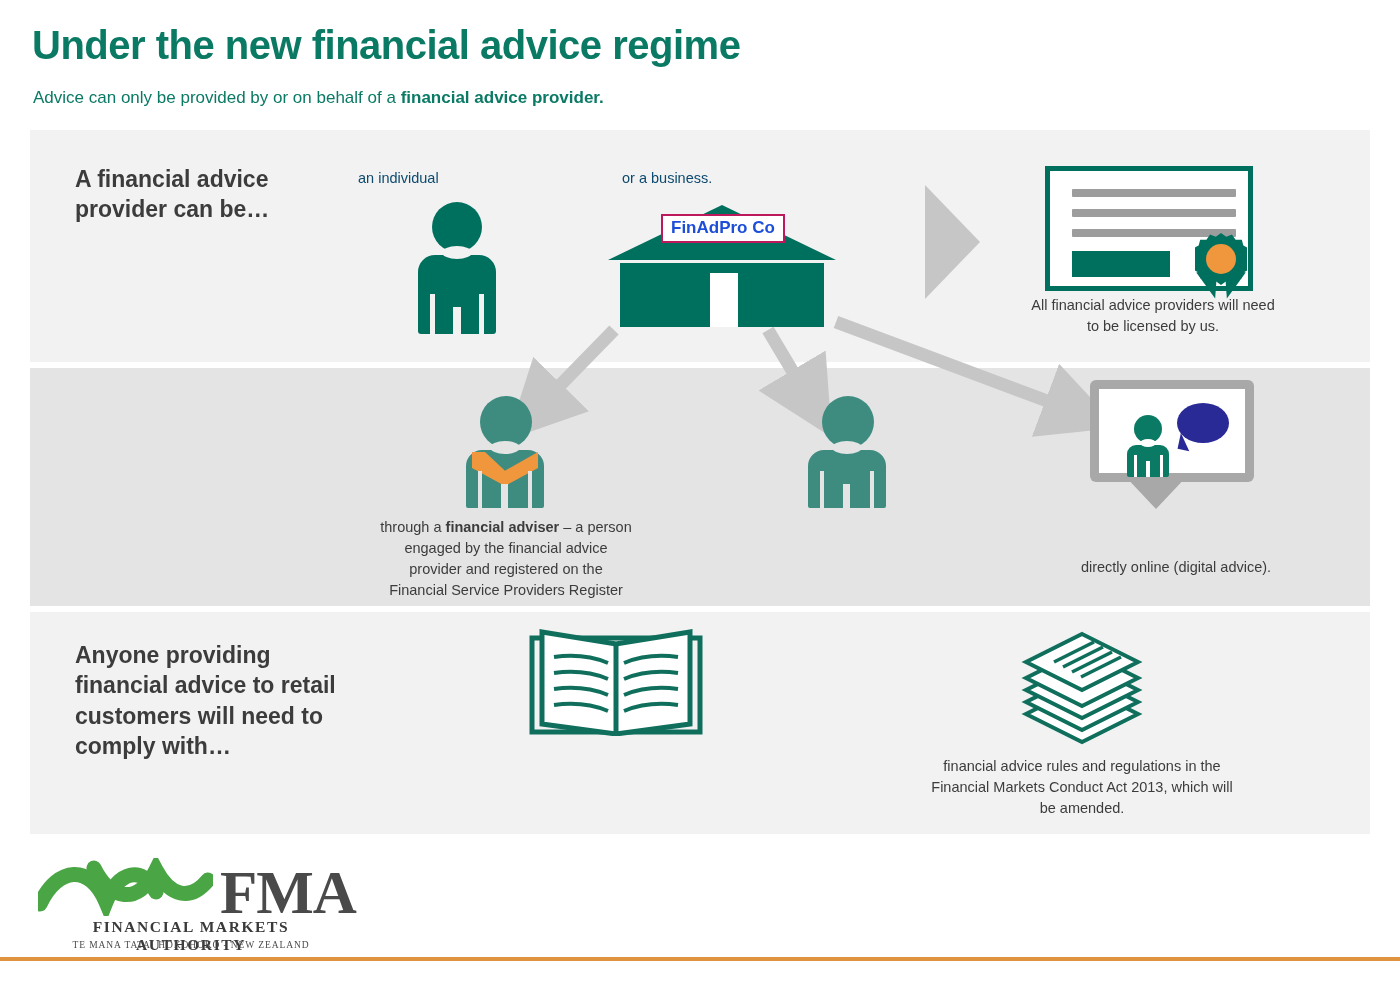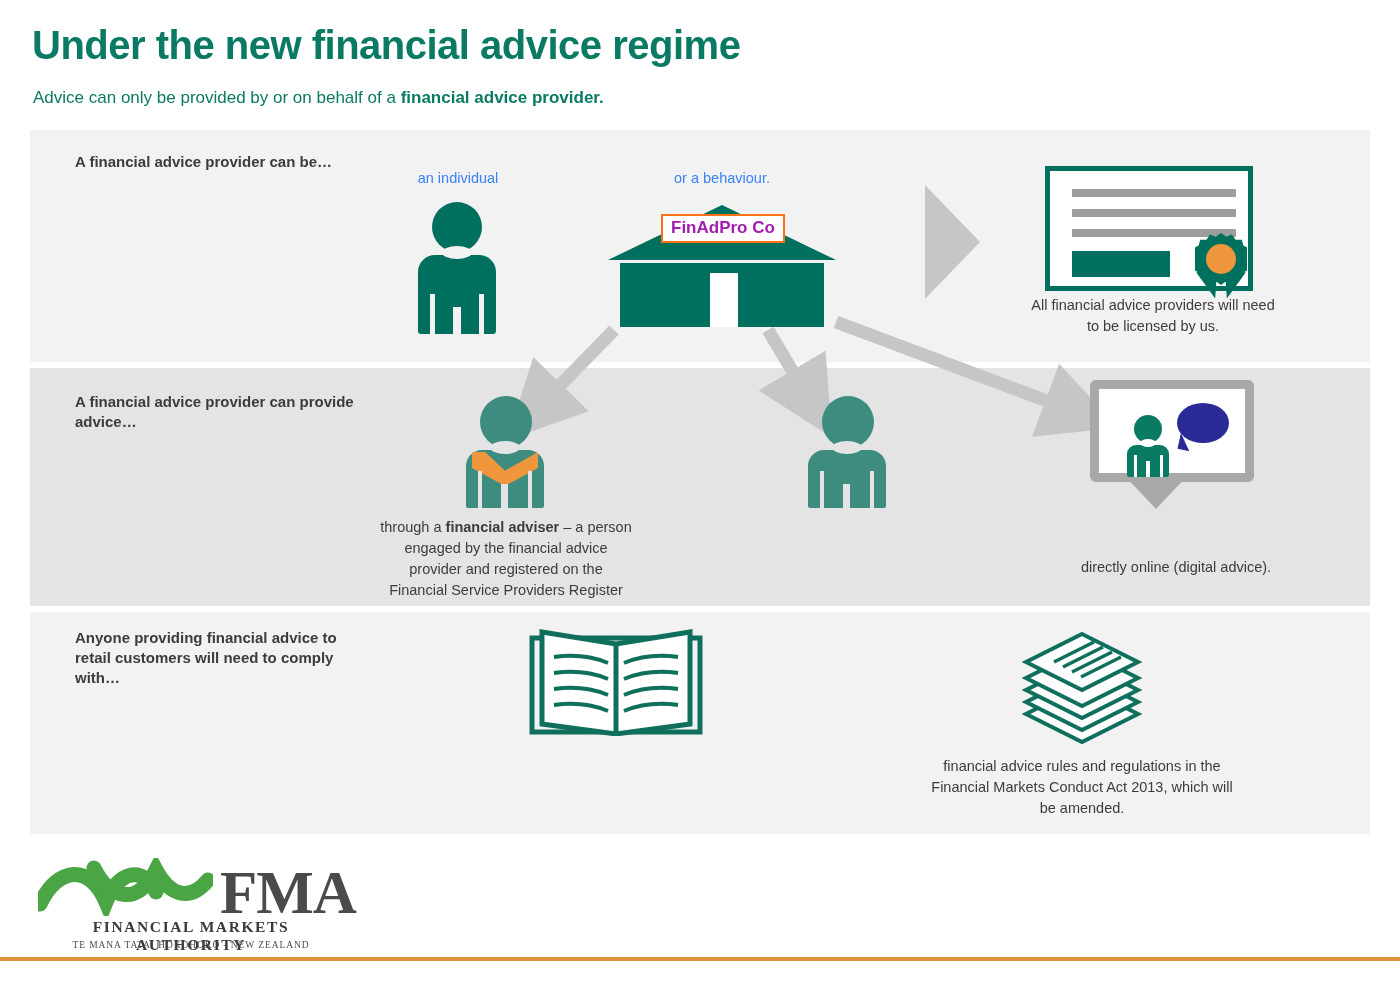--- a/index.html
+++ b/index.html
@@ -26,36 +26,37 @@
   .subtitle b{font-weight:bold;}
 
   
   .band{position:absolute;left:30px;width:1340px;}
   .band-1{top:130px;height:232px;background:#f2f2f2;}
   .band-2{top:368px;height:238px;background:#e4e4e4;}
   .band-3{top:612px;height:222px;background:#f2f2f2;}
 
   .row-label{
     position:absolute;
-    font-size:15px;font-weight:bold;color:#3c3c3c;
+    font-size:23px;font-weight:bold;color:#3c3c3c;
     line-height:1.32;
+    margin-top:12px;
   }
   .rl1{left:75px;top:152px;width:260px;}
   .rl2{left:75px;top:392px;width:290px;}
   .rl3{left:75px;top:628px;width:280px;}
 
   
   .cap{
     position:absolute;text-align:center;
     font-size:14.5px;line-height:1.45;color:#3c3c3c;
   }
   .cap b{font-weight:bold;}
   .small-label{
-    position:absolute;text-align:center;
-    font-size:14.5px;color:#3b82f6;
+    position:absolute;text-align:left;
+    font-size:14.5px;color:#0c4a6e;
   }
 
   
   .person{position:absolute;}
   .person .head{border-radius:50%;}
 
   
   #indiv{left:418px;top:202px;width:78px;height:132px;}
   #indiv .head{position:absolute;left:14px;top:0;width:50px;height:50px;background:#00705e;}
   #indiv .torso{
@@ -71,23 +72,23 @@
   #house{position:absolute;left:608px;top:205px;width:228px;height:122px;}
   #house .roof{
     position:absolute;left:0;top:0;width:0;height:0;
     border-left:114px solid transparent;border-right:114px solid transparent;
     border-bottom:55px solid #00705e;
   }
   #house .base{position:absolute;left:12px;top:58px;width:204px;height:64px;background:#00705e;}
   #house .door{position:absolute;left:102px;top:68px;width:28px;height:54px;background:#ffffff;}
   #house .sign{
     position:absolute;left:53px;top:9px;
-    background:#ffffff;border:2px solid #f97316;
+    background:#ffffff;border:2px solid #be185d;
     padding:2px 8px 3px;
-    font-size:17px;font-weight:bold;color:#a21caf;
+    font-size:17px;font-weight:bold;color:#1d4ed8;
     white-space:nowrap;
   }
 
   
   #big-arrow{
     position:absolute;left:925px;top:185px;width:0;height:0;
     border-top:57px solid transparent;border-bottom:57px solid transparent;
     border-left:55px solid #c6c6c6;
   }
 
@@ -189,34 +190,33 @@
 <div class="page">
 
   <div class="title">Under the new financial advice regime</div>
   <div class="subtitle"><span>Advice can only be provided by or on behalf of a </span><b>financial advice provider.</b></div>
 
   <div class="band band-1"></div>
   <div class="band band-2"></div>
   <div class="band band-3"></div>
 
   <div class="row-label rl1">A financial advice provider can be…</div>
-  <div class="row-label rl2">A financial advice provider can provide advice…</div>
   <div class="row-label rl3">Anyone providing financial advice to retail customers will need to comply with…</div>
 
   <div class="small-label" style="left:358px;top:170px;width:200px;">an individual</div>
   <div class="person" id="indiv">
     <div class="head"></div>
     <div class="torso"></div>
     <div class="neck"></div>
     <div class="arm-l"></div>
     <div class="arm-r"></div>
     <div class="leg-gap"></div>
   </div>
 
-  <div class="small-label" style="left:622px;top:170px;width:200px;">or a behaviour.</div>
+  <div class="small-label" style="left:622px;top:170px;width:200px;">or a business.</div>
   <div id="house">
     <div class="roof"></div>
     <div class="base"></div>
     <div class="door"></div>
     <div class="sign">FinAdPro Co</div>
   </div>
 
   <div id="big-arrow"></div>
 
   <div id="cert">

